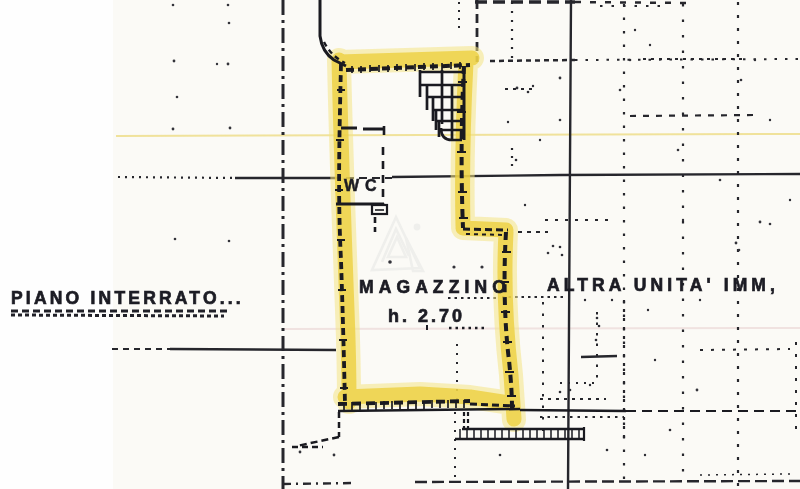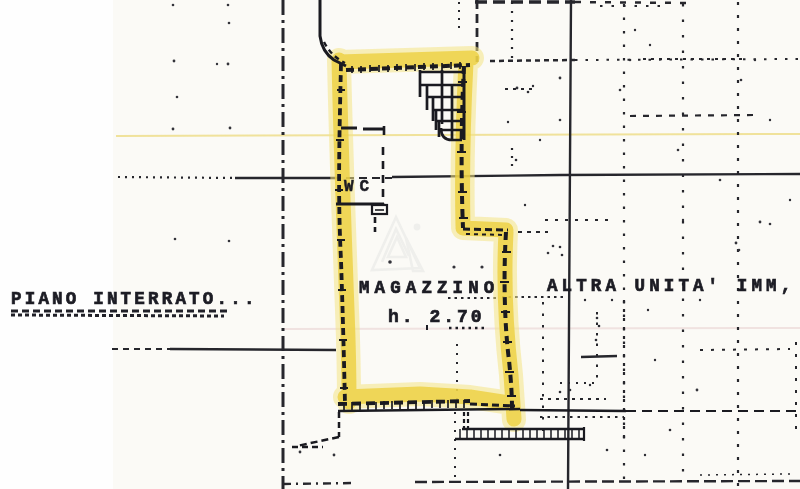--- a/index.html
+++ b/index.html
@@ -1,17 +1,17 @@
 <!DOCTYPE html>
 <html><head>
 <meta charset="utf-8">
 <style>
   html,body{margin:0;padding:0;background:#ffffff;}
   .page{position:relative;width:800px;height:489px;overflow:hidden;background:#ffffff;
-        font-family:Liberation Mono, monospace;}
+        font-family:Liberation Sans, sans-serif;}
   svg{display:block}
 </style>
 </head>
 <body>
 <div class="page">
 <svg width="800" height="489" viewBox="0 0 800 489" xmlns="http://www.w3.org/2000/svg">
 
 <rect x="113" y="0" width="687" height="489" fill="#fbfaf6"></rect>
 
 <rect x="0" y="0" width="113" height="489" fill="#fefefe"></rect>

